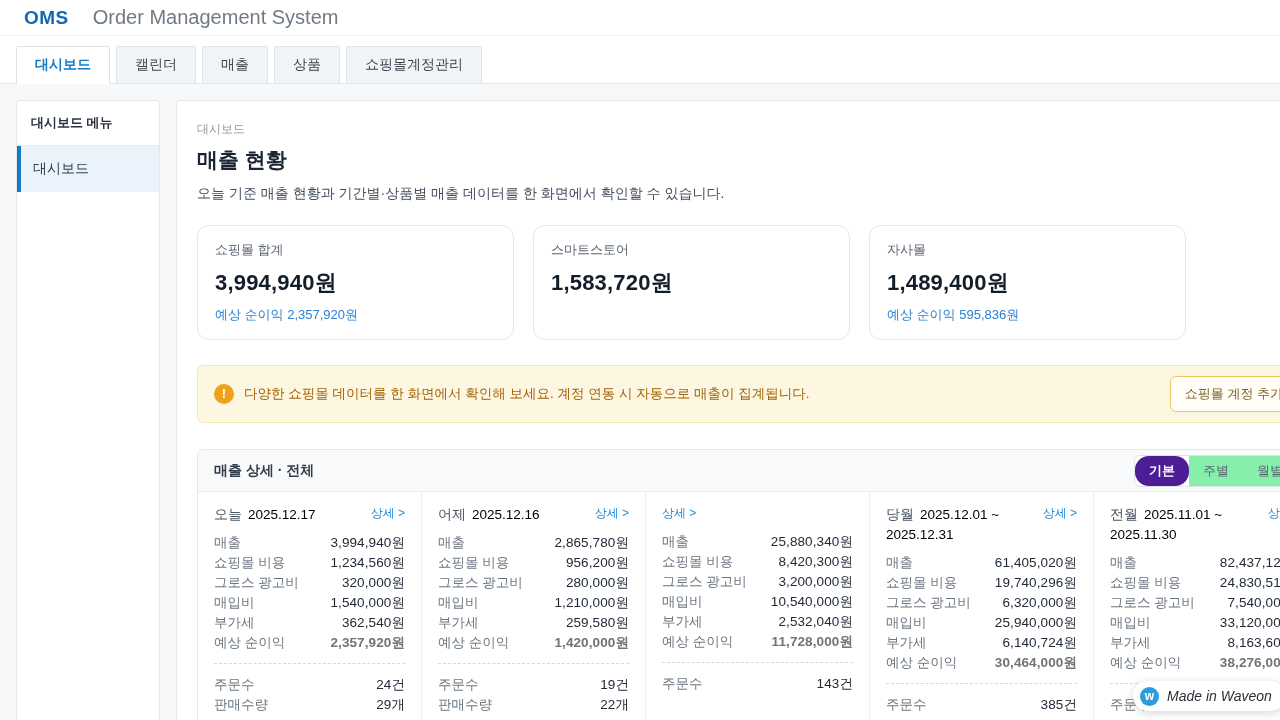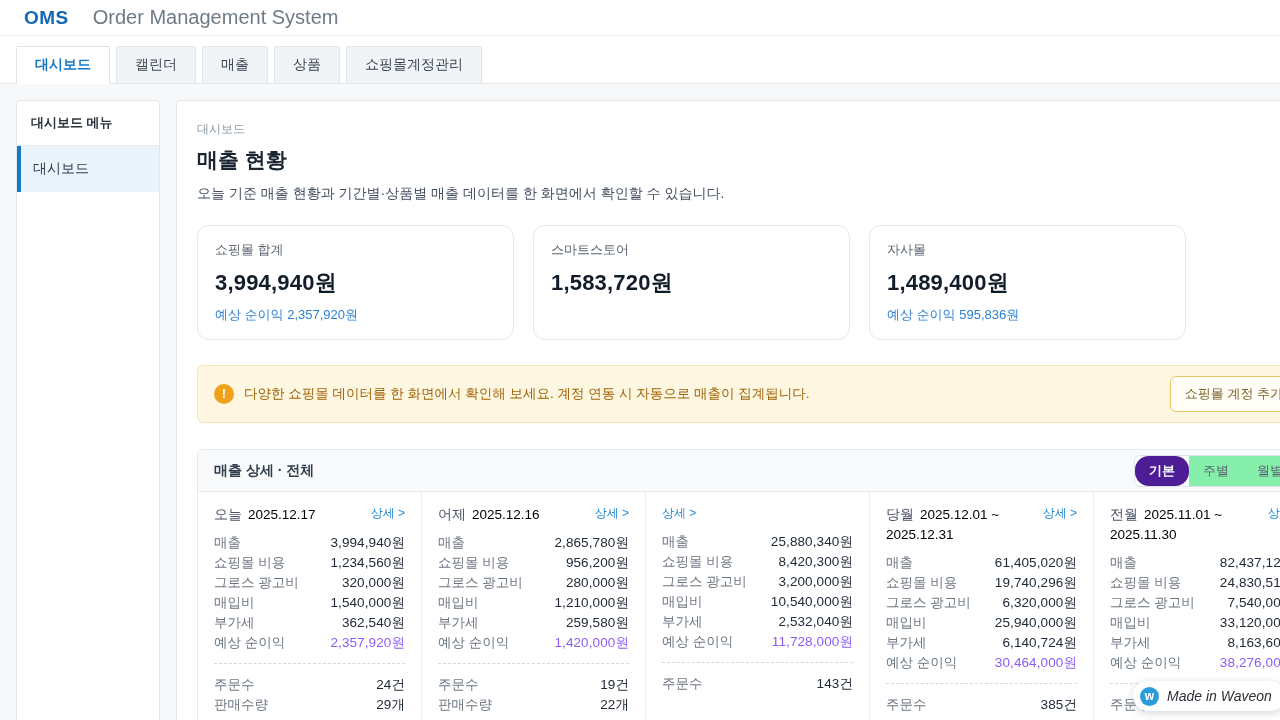--- a/index.html
+++ b/index.html
@@ -80,21 +80,21 @@
   .columns{ display:flex; }
   .col{ width:224px; flex:none; padding:12px 16px 16px; border-right:1px solid #eceff2; }
   .col:last-child{ border-right:none; }
   .col-head{ display:flex; justify-content:space-between; margin-bottom:9px; line-height:19px; }
   .col-period{ font-size:14px; color:#4a5564; margin-right:6px;margin-top:12px; }
   .col-date{ font-size:13.5px; color:#000000; }
   .col-link{ font-size:12px; color:#1e8bd9; font-weight:500; cursor:pointer; flex:none; max-width:44px; }
   .row{ display:flex; justify-content:space-between; font-size:13.5px; line-height:20px; }
   .row-label{ color:#6c7681; }
   .row-value{ color:#212b38; letter-spacing:.1px; }
-  .row-value.profit{ color:#8b5cf6; font-weight:normal; }
+  .row-value.profit{ color:#737373; font-weight:bold; }
   .dashed{ border-top:1px dashed #d3d9df; margin:10px 0 11px; }
   
   .waveon{
     position:fixed; left:1133px; top:681px; background:#fff; border-radius:18px;
     box-shadow:0 2px 8px rgba(20,30,50,.18); display:flex; align-items:center;
     padding:6px 14px 6px 7px; height:30px;
   }
   .waveon-icon{
     width:19px; height:19px; border-radius:50%; background:#2d9cdb; color:#fff;
     font-size:12px; font-weight:bold; text-align:center; line-height:19px; margin-right:8px;

